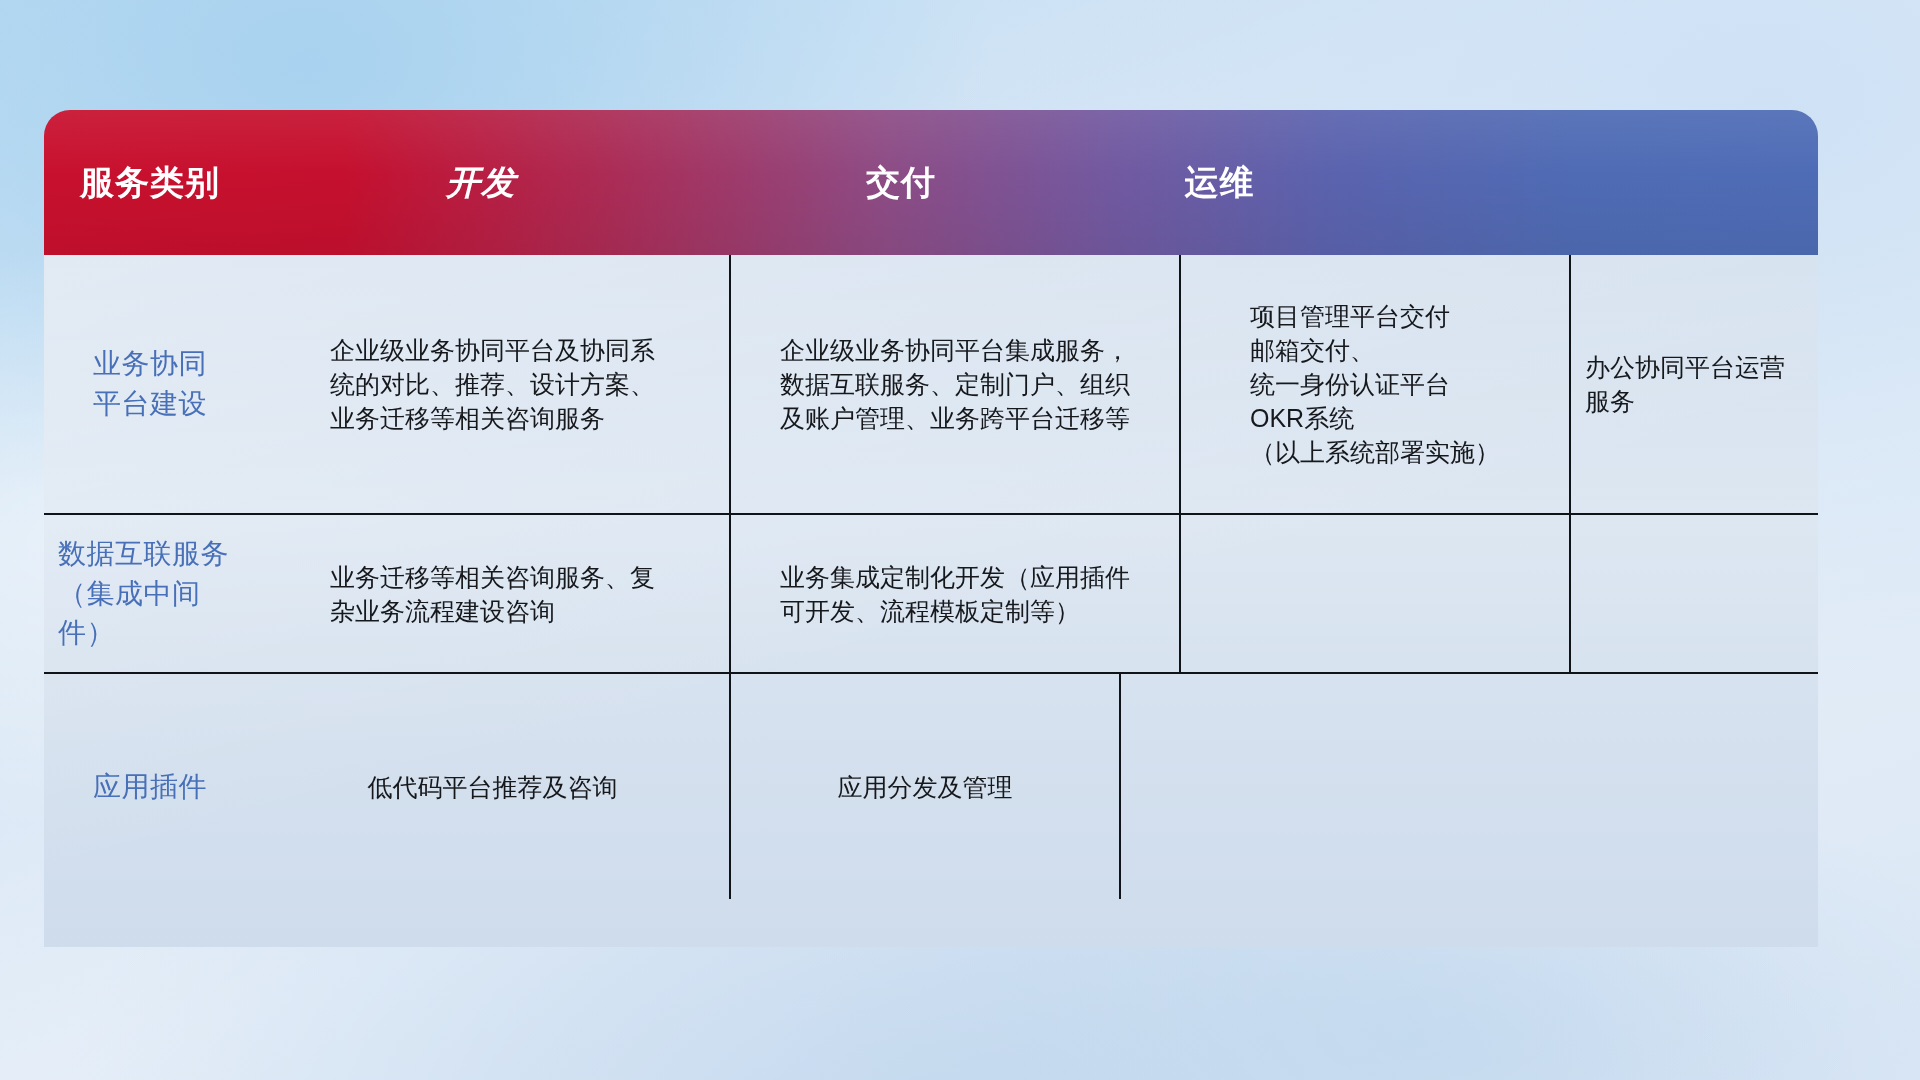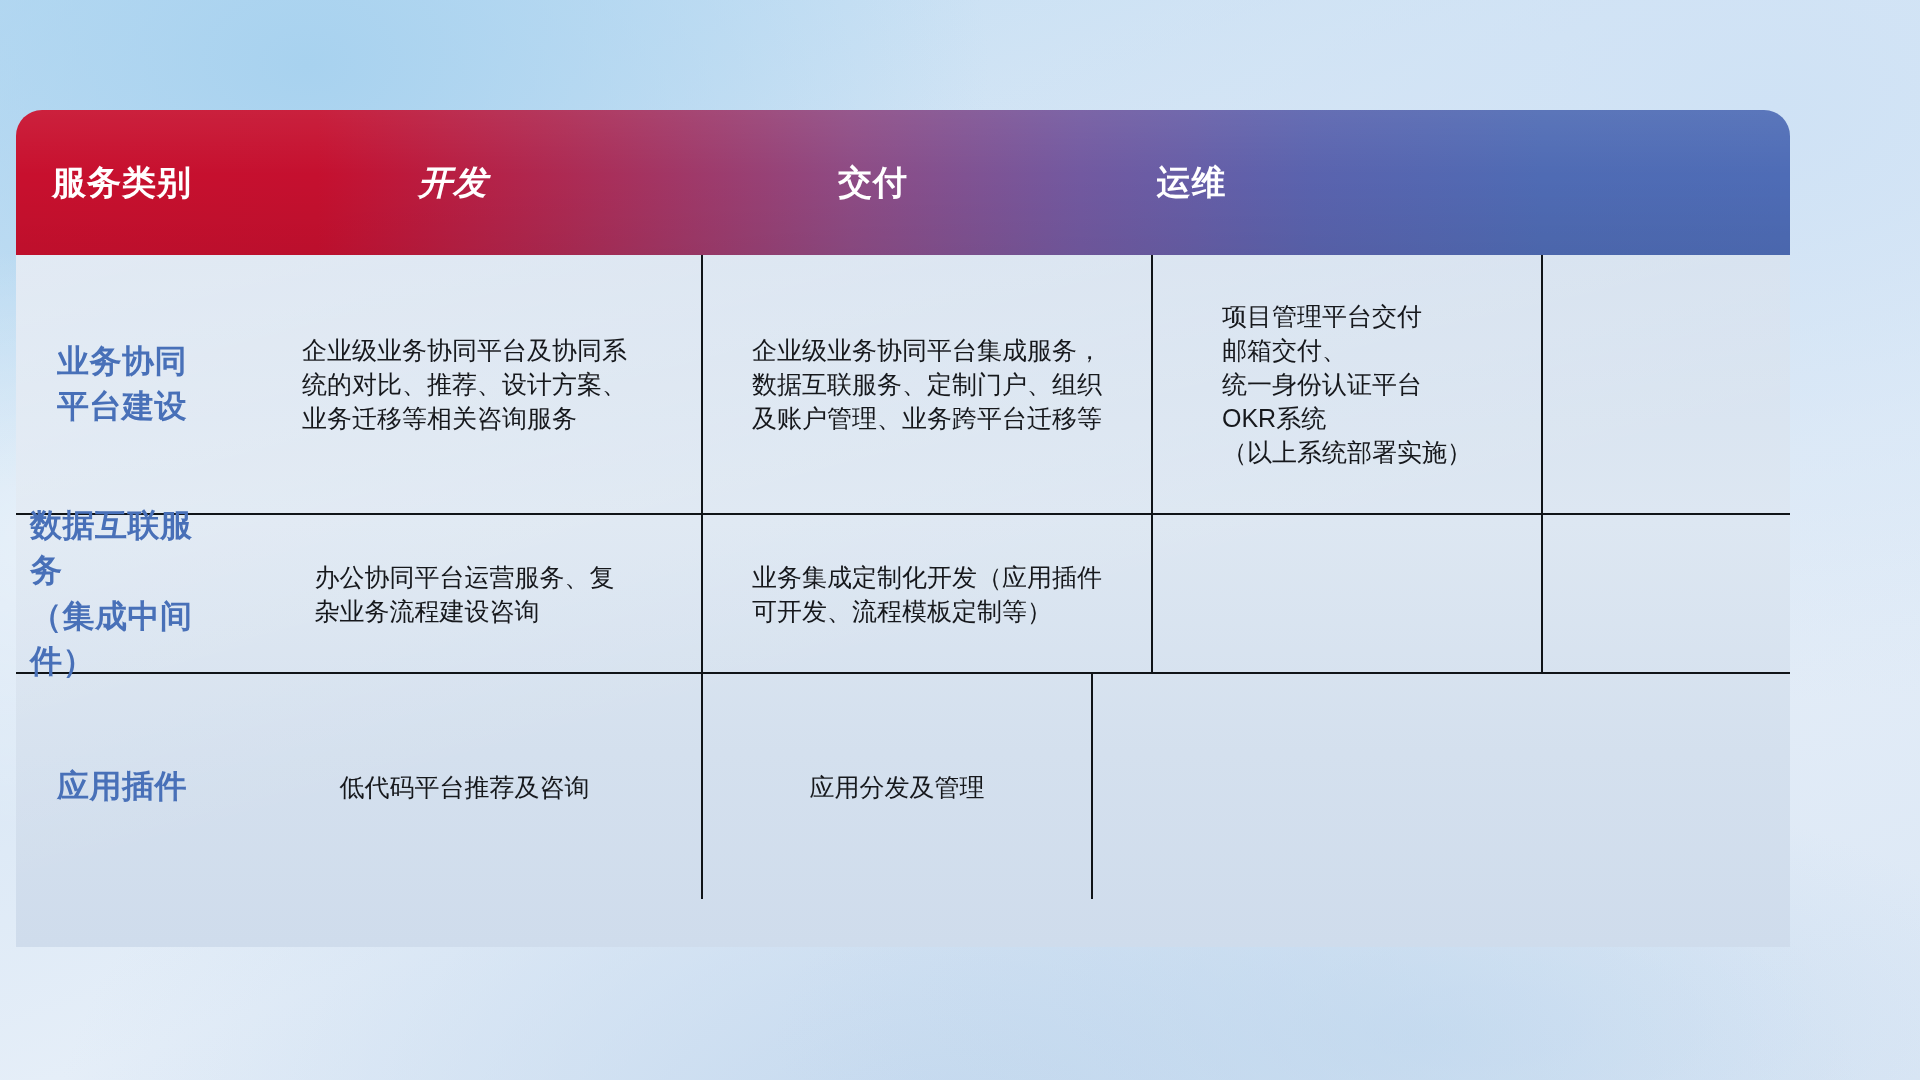--- a/index.html
+++ b/index.html
@@ -30,21 +30,21 @@
     position: absolute;
     inset: 0;
     background:
       radial-gradient(ellipse 700px 420px at 4% 50%, rgba(255,255,255,.45) 0%, rgba(255,255,255,0) 70%),
       radial-gradient(ellipse 900px 360px at 74% 96%, rgba(186,212,236,.55) 0%, rgba(186,212,236,0) 72%);
   }
 
   
   #table-card {
     position: absolute;
-    left: 16px;
+    left: 44px;
     top: 110px;
     width: 1774px;
     height: 837px;
   }
 
   
   #table-header {
     position: relative;
     height: 145px;
     border-radius: 26px 26px 0 0;
@@ -103,22 +103,22 @@
     align-items: center;
     justify-content: center;
     padding: 6px 14px;
     font-size: 25px;
     line-height: 1.36;
     color: #16181c;
     white-space: pre-line;
   }
   .tcell.label {
     color: #4870b8;
-    font-weight: bold;
-    font-size: 32px;
+    font-weight: normal;
+    font-size: 28px;
     line-height: 1.42;
     letter-spacing: .5px;
   }
   .tcell.sep { border-right: 2px solid #101418; }
 
   
   .c0 { width: 212px; }
   .c1 { width: 475px; }
   .c2 { width: 450px; }
   .c3 { width: 390px; }
@@ -154,26 +154,27 @@
 统的对比、推荐、设计方案、
 业务迁移等相关咨询服务</div>
       <div class="tcell sep c2">企业级业务协同平台集成服务，
 数据互联服务、定制门户、组织
 及账户管理、业务跨平台迁移等</div>
       <div class="tcell sep c3">项目管理平台交付
 邮箱交付、
 统一身份认证平台
 OKR系统
 （以上系统部署实施）</div>
+      <div class="tcell c4">办公协同平台运营服务</div>
     </div>
 
     <div class="trow r2">
       <div class="tcell label c0">数据互联服务
 （集成中间件）</div>
-      <div class="tcell sep c1">办公协同平台运营服务、复
+      <div class="tcell sep c1">业务迁移等相关咨询服务、复
 杂业务流程建设咨询</div>
       <div class="tcell sep c2">业务集成定制化开发（应用插件
 可开发、流程模板定制等）</div>
       <div class="tcell sep c3"></div>
       <div class="tcell c4"></div>
     </div>
 
     <div class="trow r3">
       <div class="tcell label c0">应用插件</div>
       <div class="tcell sep c1">低代码平台推荐及咨询</div>

